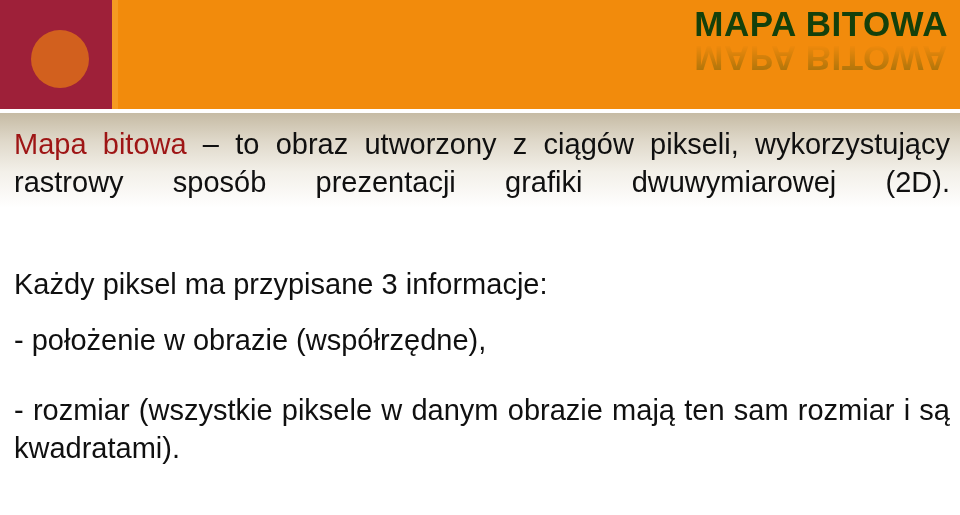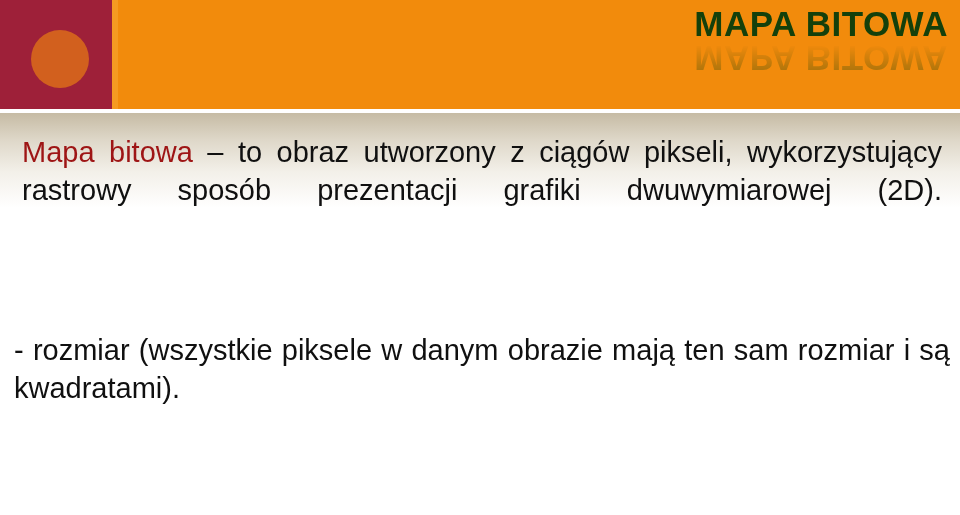--- a/index.html
+++ b/index.html
@@ -119,21 +119,21 @@
     position: absolute;
     top: 125px;
     left: 14px;
     width: 936px;
     color: #101010;
   }
 
   .para {
     font-size: 29px;
     line-height: 38px;
-    margin: 8px;
+    margin: 0;
     text-align: justify;
   }
 
   .para-lead {
     text-align: justify;
     text-justify: inter-word;
   }
 
   .para-lead::after {
     content: "";
@@ -191,23 +191,25 @@
   <div class="header-divider"></div>
 
   <div class="content-fade"></div>
 
   <div class="content">
 
     <p class="para para-lead"><span class="lead-term">Mapa bitowa</span><span> – to obraz utworzony z ciągów pikseli, wykorzystujący rastrowy sposób prezentacji grafiki dwuwymiarowej (2D).</span></p>
 
     <div class="block-gap-1"></div>
 
+    <p class="para-plain">Każdy piksel ma przypisane 3 informacje:</p>
 
     <div class="block-gap-2"></div>
 
+    <p class="para-plain">- położenie w obrazie (współrzędne),</p>
 
     <div class="block-gap-3"></div>
 
 
     <div class="block-gap-4"></div>
 
     <p class="para-justify-last">- rozmiar (wszystkie piksele w danym obrazie mają ten sam rozmiar i są kwadratami).</p>
 
   </div>
 

